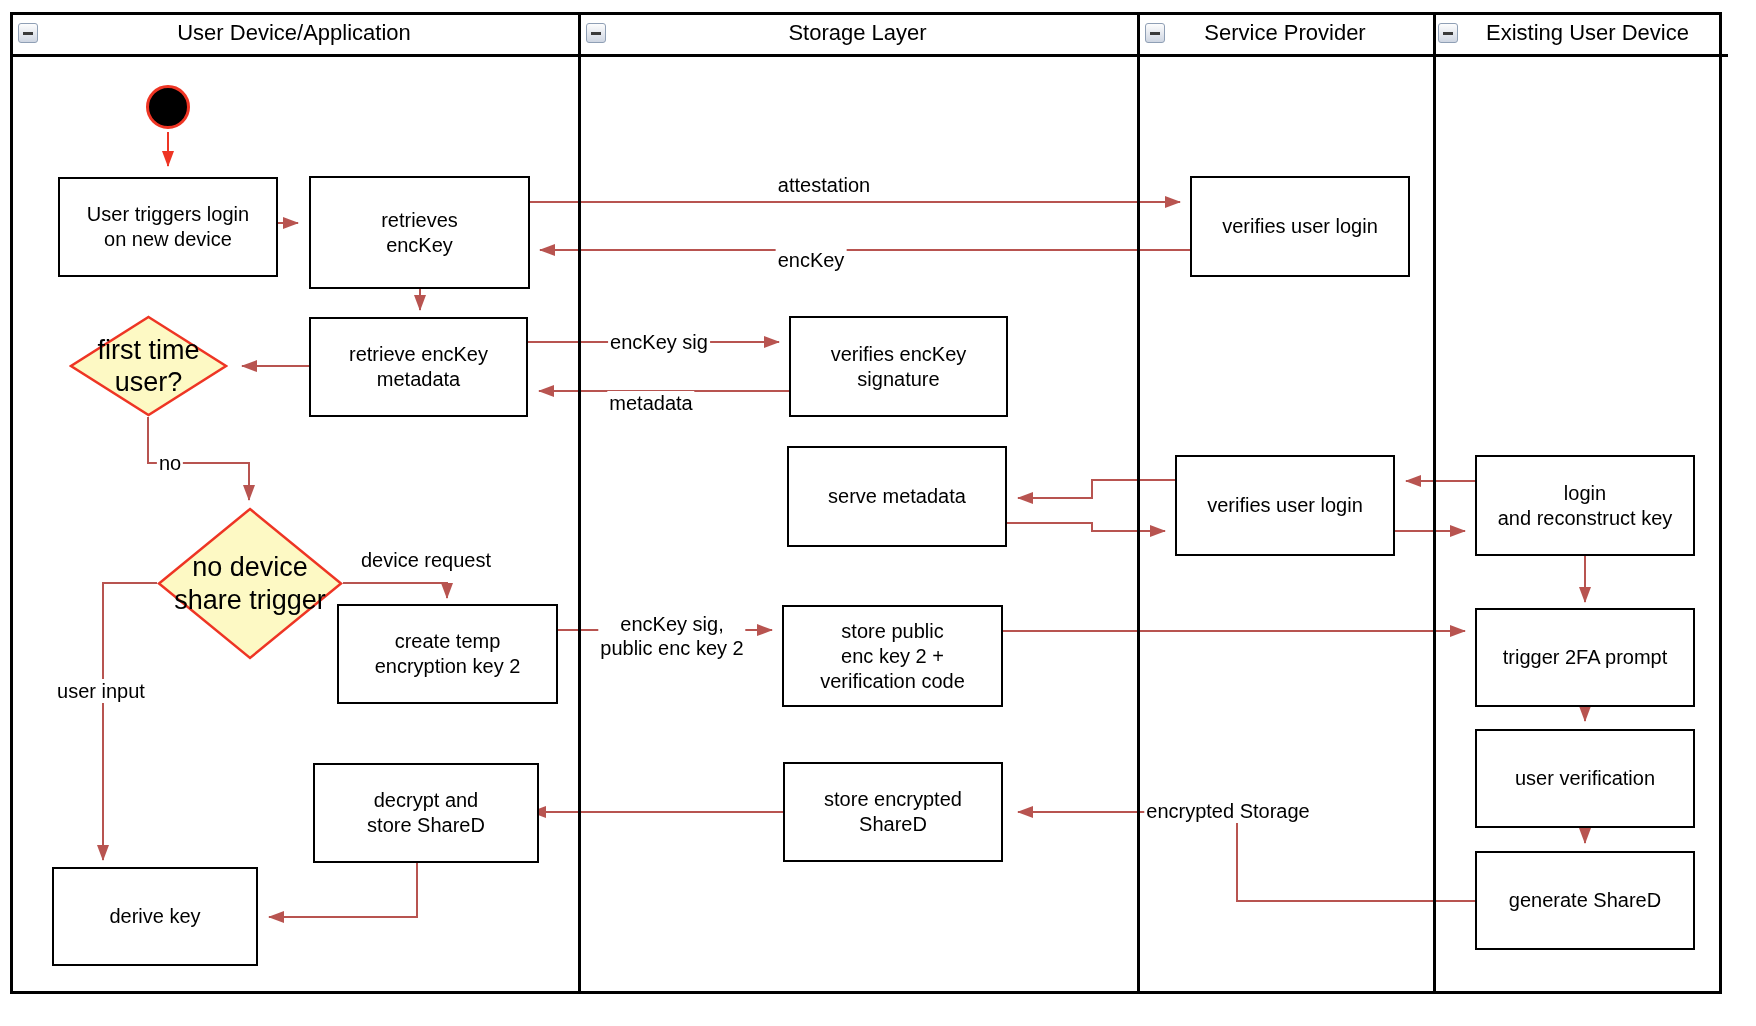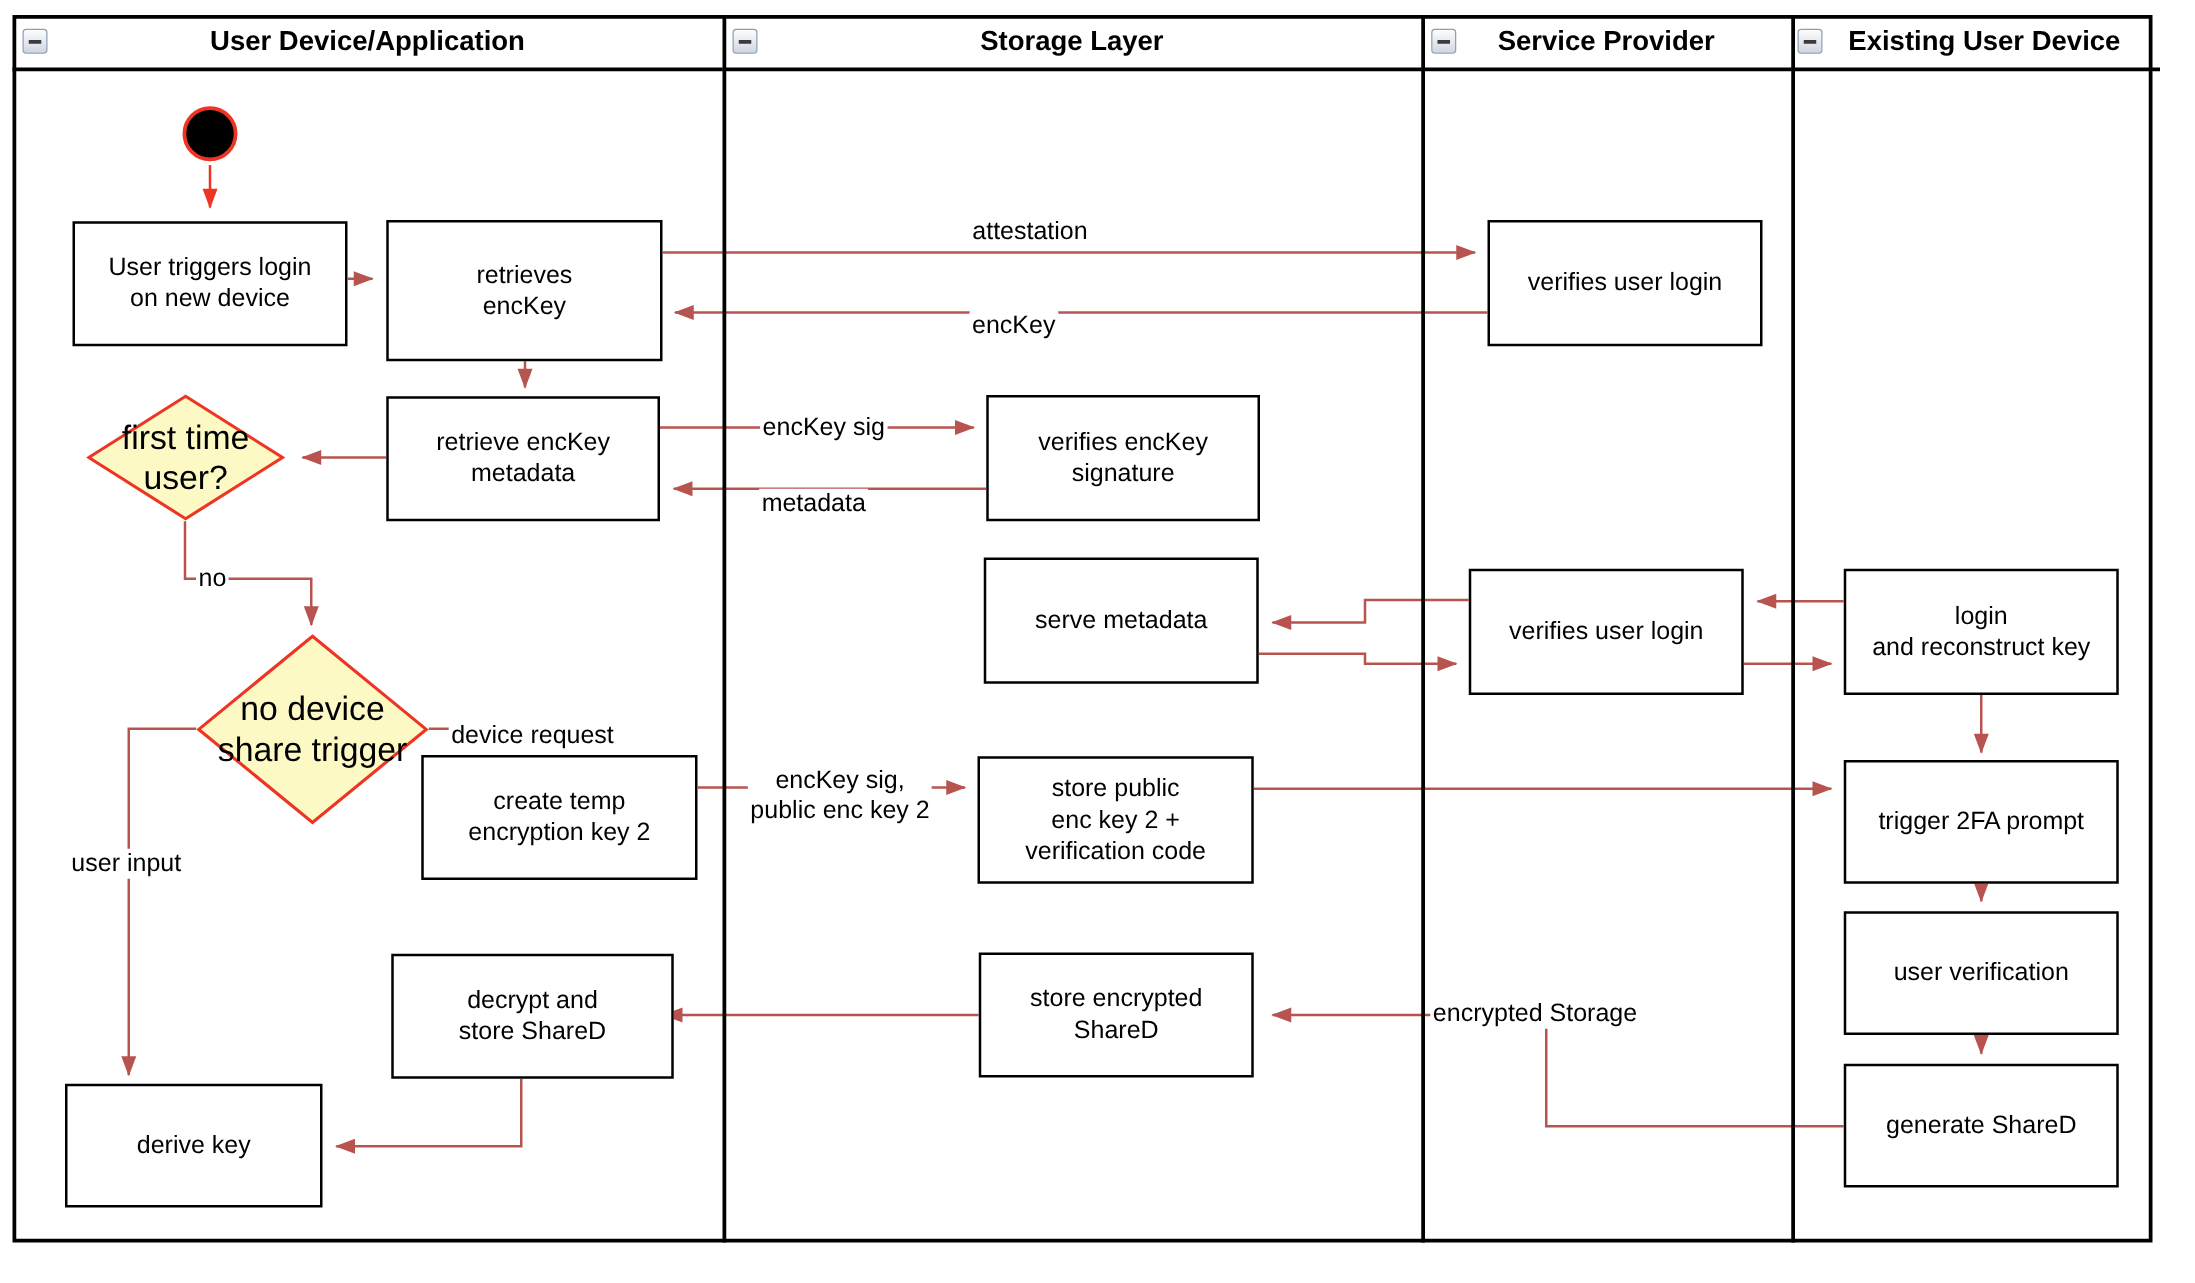--- a/index.html
+++ b/index.html
@@ -6,21 +6,21 @@
   .canvas{
     position:relative;width:1756px;height:1026px;background:#ffffff;
     font-family:"Liberation Sans","DejaVu Sans",sans-serif;color:#000;
     overflow:hidden;
   }
   .frame{position:absolute;left:10px;top:12px;width:1712px;height:982px;
     border:3px solid #000;box-sizing:border-box;}
   .vline{position:absolute;top:12px;height:982px;width:3px;background:#000;}
   .lane-header{position:absolute;top:12px;height:45px;box-sizing:border-box;
     border-bottom:3px solid #000;display:flex;align-items:center;justify-content:center;
-    font-weight:bold;font-size:22px;}
+    font-weight:normal;font-size:22px;}
   .collapse-btn{position:absolute;left:8px;top:11px;width:20px;height:20px;
     border:1px solid #8f9fb5;border-radius:3px;
     background:linear-gradient(#fdfdfd,#cfd6e2);box-sizing:border-box;cursor:pointer;}
   .collapse-btn::after{content:"";position:absolute;left:4px;top:8px;width:10px;height:3px;
     background:#3a3a3a;}
   .node{position:absolute;background:#fff;border:2.5px solid #000;box-sizing:border-box;
     display:flex;align-items:center;justify-content:center;text-align:center;
     font-size:20px;line-height:1.25;white-space:pre-line;}
   .diamond-wrap{position:absolute;}
   .diamond-wrap svg{position:absolute;left:0;top:0;}
@@ -141,19 +141,19 @@
 and reconstruct key</div>
   <div class="node" style="left:1475px;top:608px;width:220px;height:99px;">trigger 2FA prompt</div>
   <div class="node" style="left:1475px;top:851px;width:220px;height:99px;">generate ShareD</div>
   <div class="node" style="left:1475px;top:729px;width:220px;height:99px;">user verification</div>
 
   <div class="elabel" style="left:824px;top:185px;">attestation</div>
   <div class="elabel" style="left:811px;top:260px;">encKey</div>
   <div class="elabel" style="left:659px;top:342px;">encKey sig</div>
   <div class="elabel" style="left:651px;top:403px;">metadata</div>
   <div class="elabel" style="left:170px;top:463px;">no</div>
-  <div class="elabel" style="left:426px;top:588px;">device request</div>
+  <div class="elabel" style="left:426px;top:560px;">device request</div>
   <div class="elabel" style="left:672px;top:636px;">encKey sig,
 public enc key 2</div>
   <div class="elabel" style="left:101px;top:691px;">user input</div>
   <div class="elabel" style="left:1228px;top:811px;">encrypted Storage</div>
 
 </div>
 
 </body></html>

